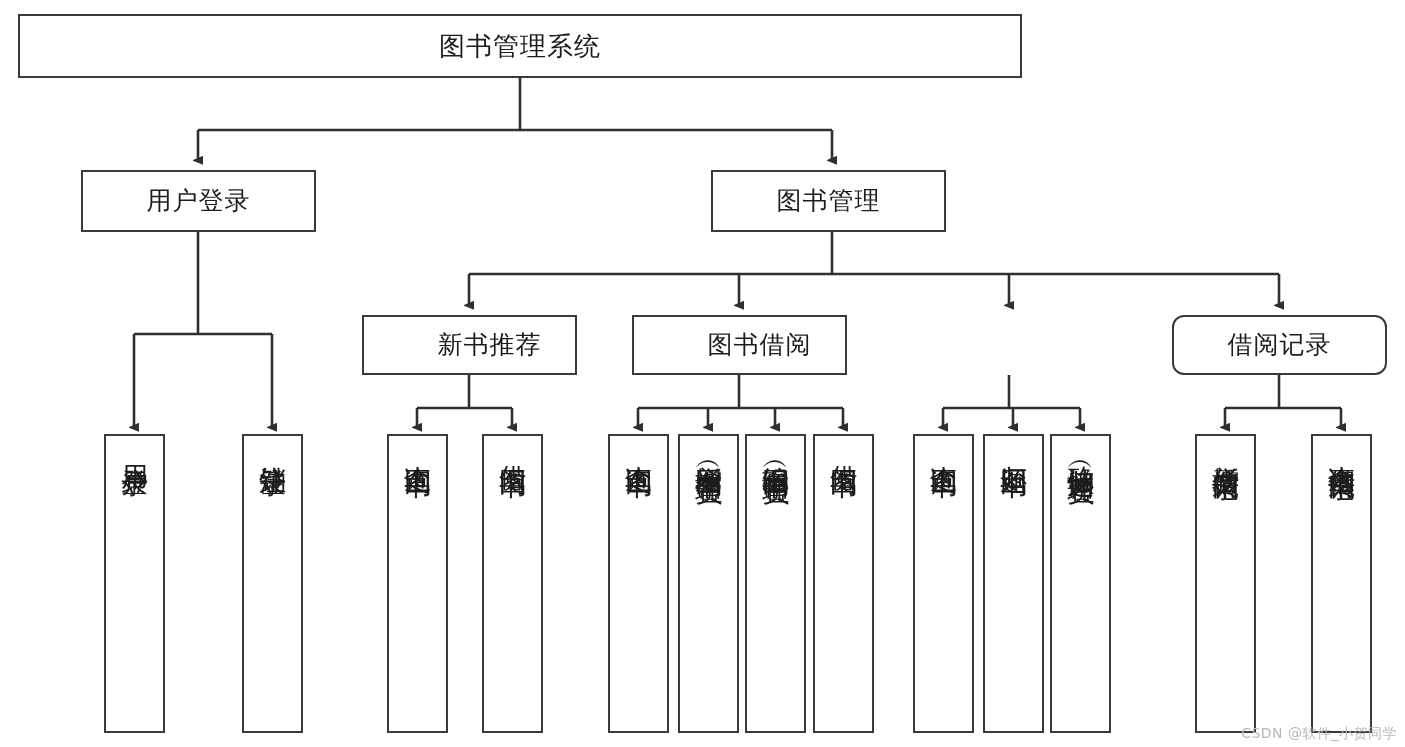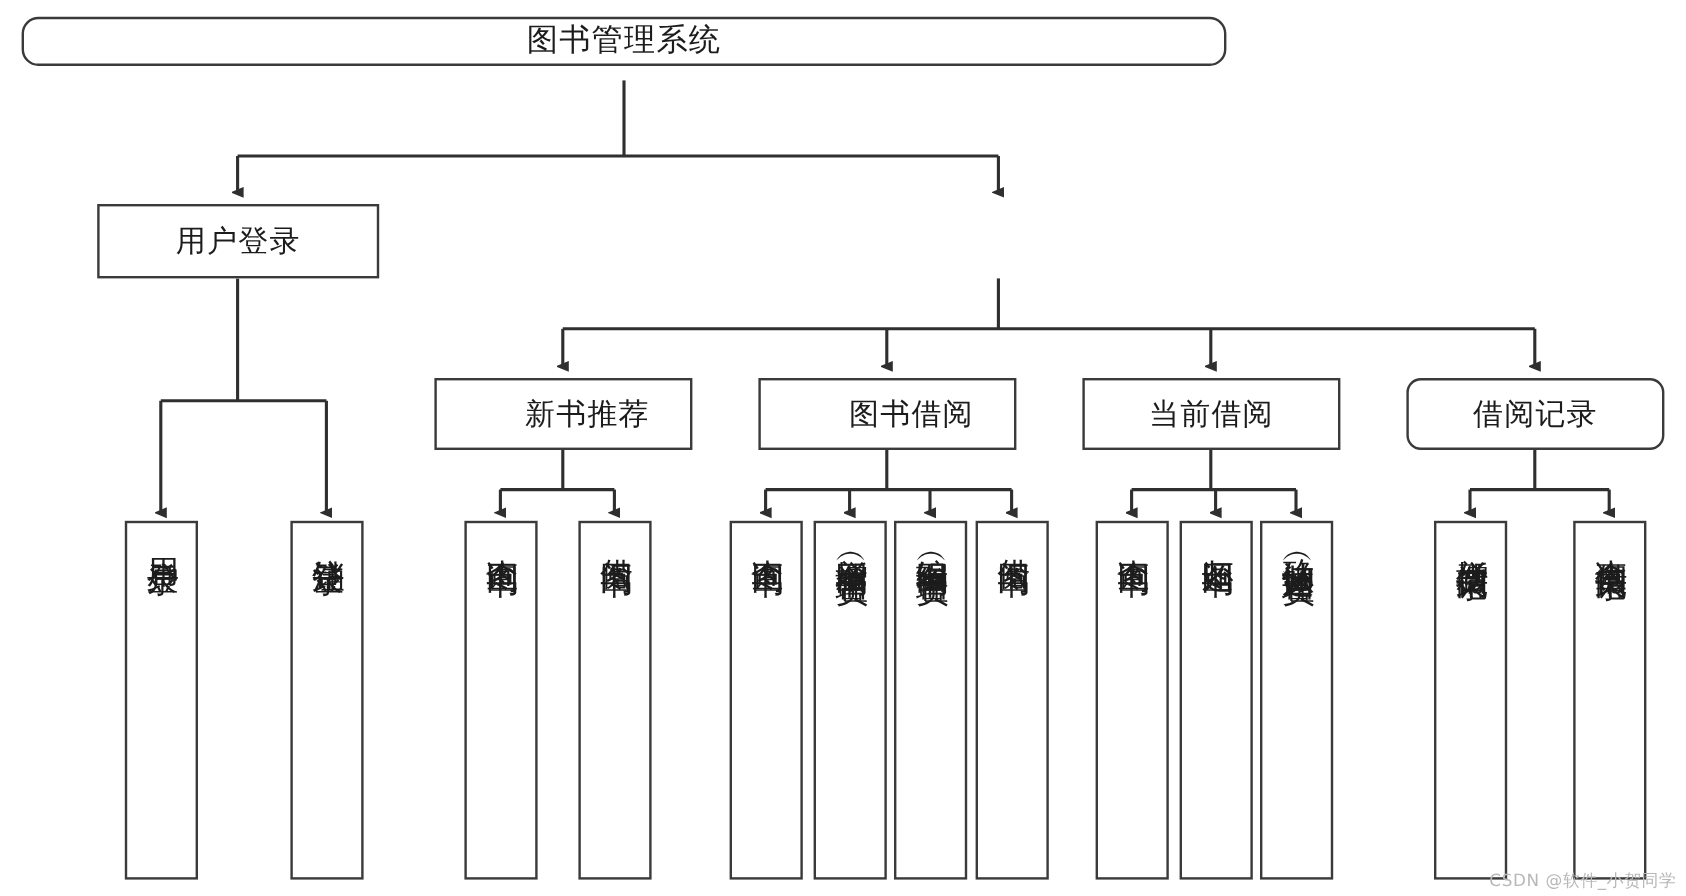--- a/index.html
+++ b/index.html
@@ -115,36 +115,36 @@
       <path d="M1013,408 L1013,427" marker-end="url(#arrow)"></path>
       <path d="M1080,408 L1080,427" marker-end="url(#arrow)"></path>
 
       <path d="M1279,375 L1279,408"></path>
       <path d="M1225,408 L1341,408"></path>
       <path d="M1225,408 L1225,427" marker-end="url(#arrow)"></path>
       <path d="M1341,408 L1341,427" marker-end="url(#arrow)"></path>
     </g>
   </svg>
 
-  <div class="node horiz root" style="left:18px; top:14px; width:1004px; height:41px;border-radius:14px;">
+  <div class="node horiz root" style="left:18px; top:14px; width:1004px; height:64px;">
     <span>图书管理系统</span>
   </div>
 
   <div class="node horiz" style="left:81px; top:170px; width:235px; height:62px;">
     <span>用户登录</span>
+  </div>
+  <div class="node horiz" style="left:711px; top:170px; width:235px; height:62px;">
+    <span>图书管理</span>
   </div>
 
   <div class="node horiz" style="left:362px; top:315px; width:215px; height:60px;padding-left:40px;">
     <span>新书推荐</span>
   </div>
   <div class="node horiz" style="left:632px; top:315px; width:215px; height:60px;padding-left:40px;">
     <span>图书借阅</span>
-  </div>
-  <div class="node horiz" style="left:902px; top:315px; width:215px; height:60px;">
-    <span>当前借阅</span>
   </div>
   <div class="node horiz" style="left:1172px; top:315px; width:215px; height:60px;border-radius:12px;">
     <span>借阅记录</span>
   </div>
 
   <div class="node vert" style="left:104px; top:434px; width:61px; height:299px;">
     <span class="vlabel">用户登录</span>
   </div>
   <div class="node vert" style="left:242px; top:434px; width:61px; height:299px;">
     <span class="vlabel">注销登录</span>

